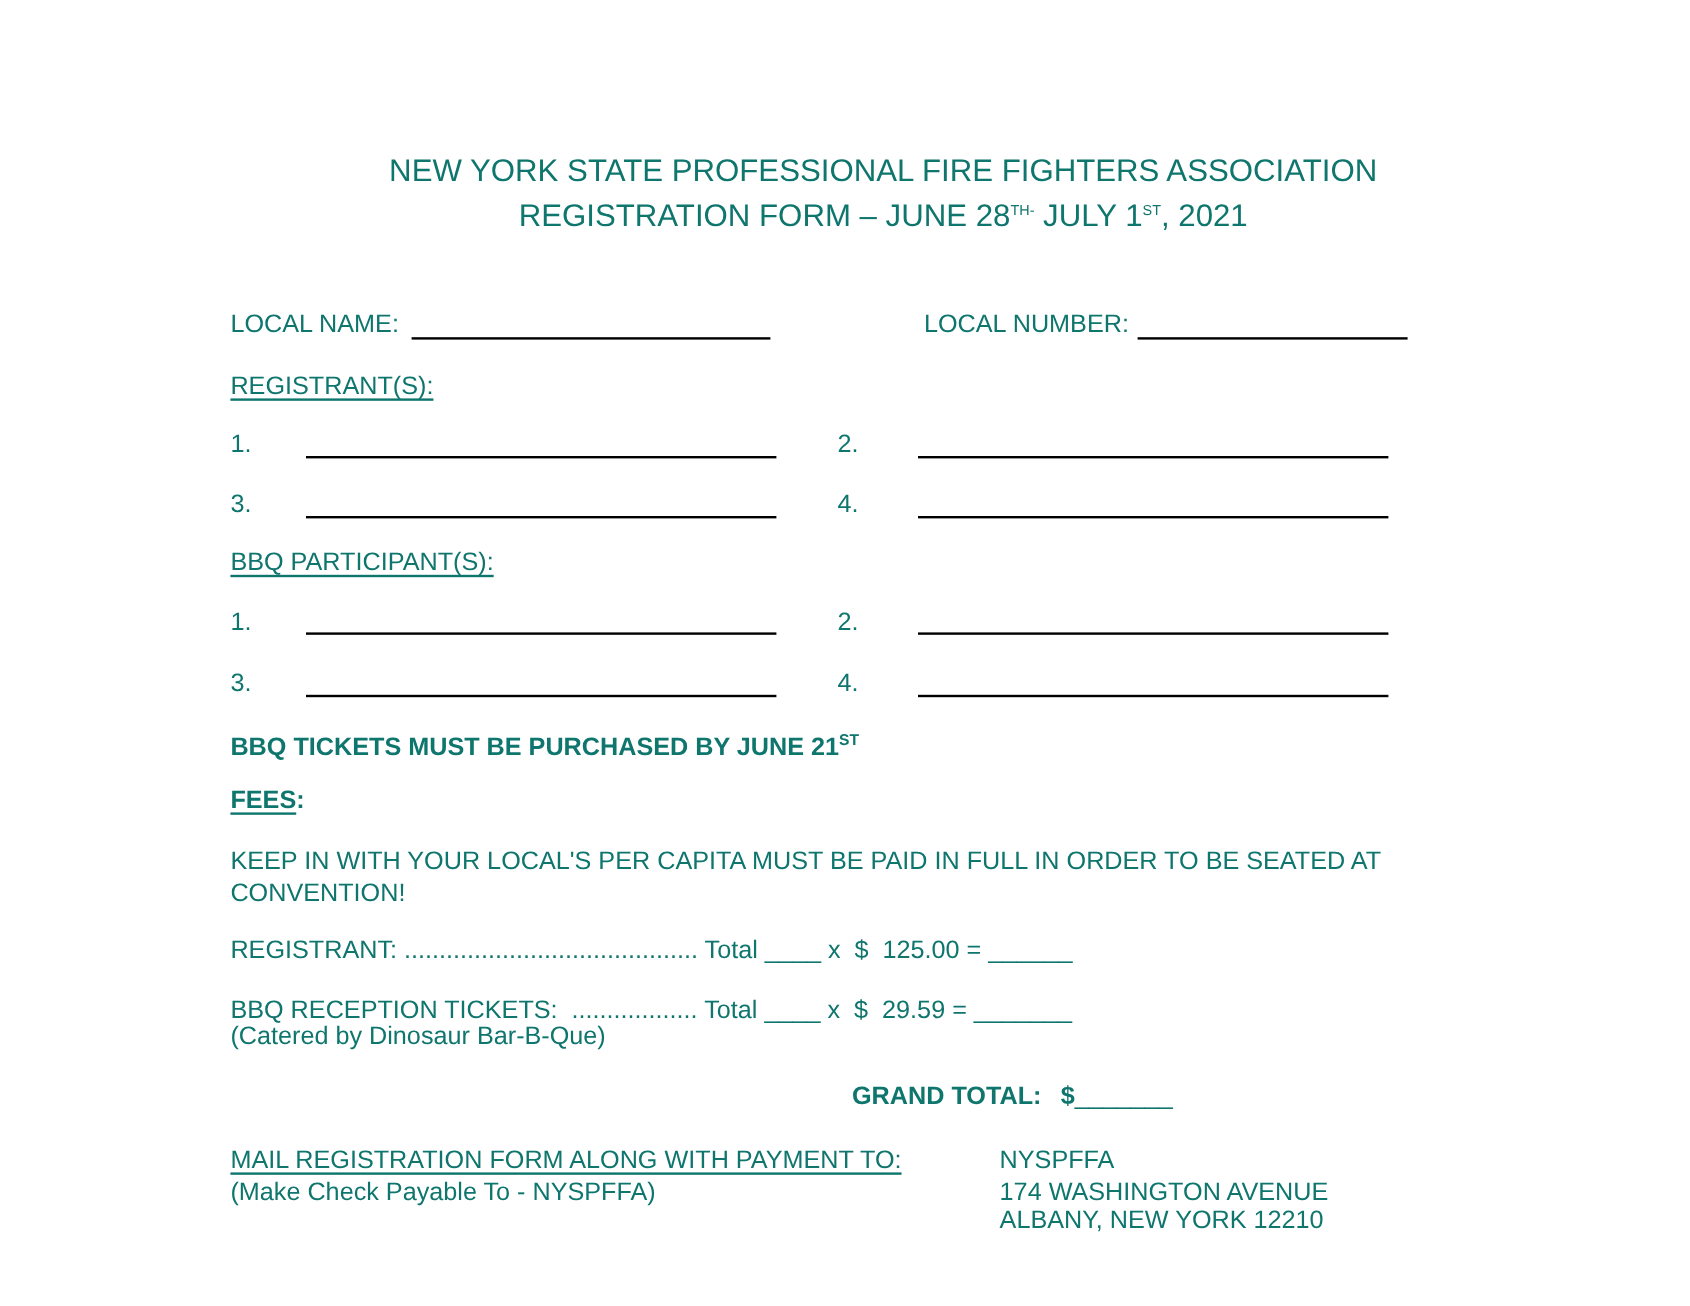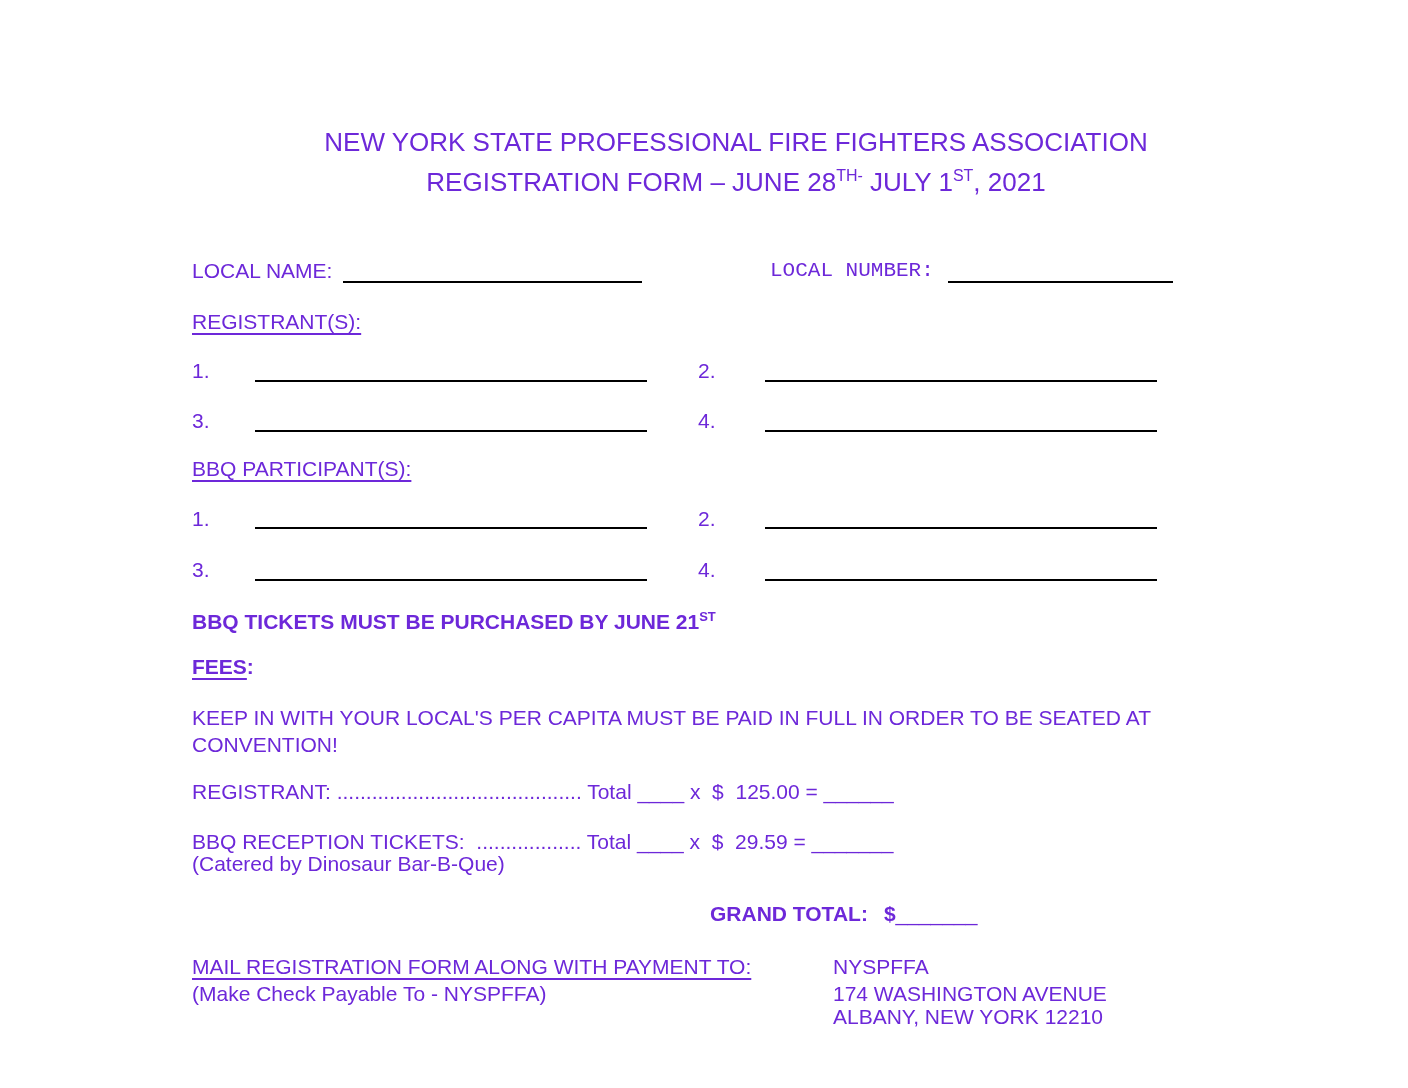--- a/index.html
+++ b/index.html
@@ -1,34 +1,34 @@
 <!DOCTYPE html>
 <html><head>
 <meta charset="utf-8">
 <style>
   html,body{margin:0;padding:0;background:#fff;}
   .page{
     position:relative;width:1408px;height:1088px;background:#ffffff;
-    font-family:"Liberation Sans","DejaVu Sans",sans-serif;color:#6d28d9;overflow:hidden;
+    font-family:"Liberation Sans","DejaVu Sans",sans-serif;color:#0f766e;overflow:hidden;
   }
   .abs{position:absolute;white-space:pre;}
   .fs21{font-size:21px;line-height:25px;}
   .bold{font-weight:bold;}
   .ul{text-decoration:underline;text-decoration-thickness:2px;text-underline-offset:4px;}
   .blank{position:absolute;height:0;border-top:2px solid #000;}
   .wrap{white-space:normal;}
-  .sup26{font-size:16px;vertical-align:super;}
+  .sup26{font-size:12px;vertical-align:super;}
   .sup13{font-size:13px;vertical-align:super;font-weight:bold;}
 
   #title{position:absolute;left:192px;top:126px;width:1088px;text-align:center;
          font-size:26px;line-height:33px;}
 
   #local-name-label{left:192px;top:258px;}
   #ln-local-name{left:343px;top:281px;width:299px;}
-  #local-number-label{left:770px;top:258px;font-family:Liberation Mono, monospace;}
+  #local-number-label{left:770px;top:258px;}
   #ln-local-number{left:948px;top:281px;width:225px;}
 
   #registrants-heading{left:192px;top:309px;text-decoration:underline;}
   #reg-n1{left:192px;top:358px;}  #reg-n2{left:698px;top:358px;}
   #ln-reg1{left:255px;top:380px;width:392px;}
   #ln-reg2{left:765px;top:380px;width:392px;}
   #reg-n3{left:192px;top:408px;}  #reg-n4{left:698px;top:408px;}
   #ln-reg3{left:255px;top:430px;width:392px;}
   #ln-reg4{left:765px;top:430px;width:392px;}
 

